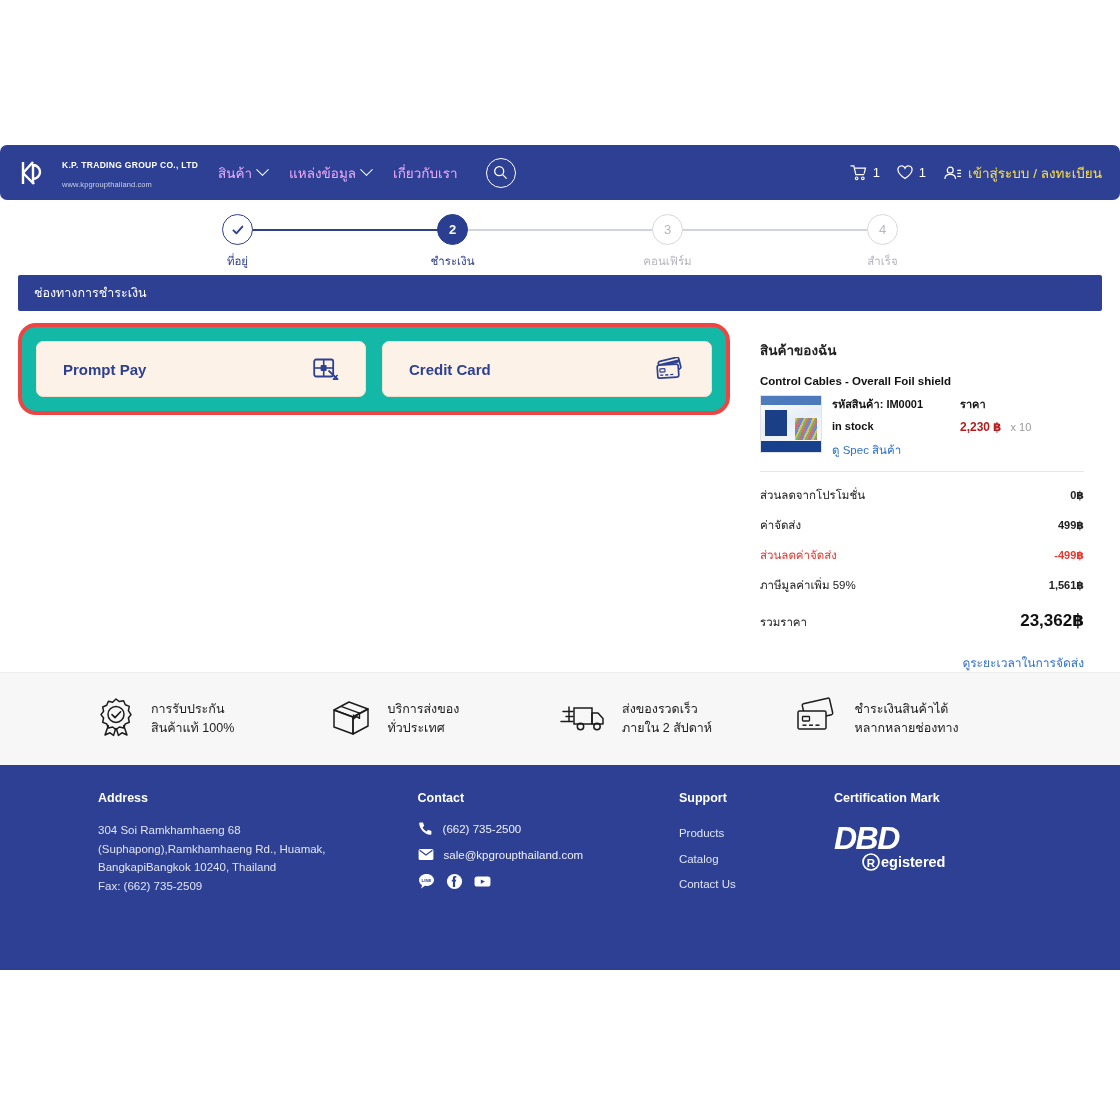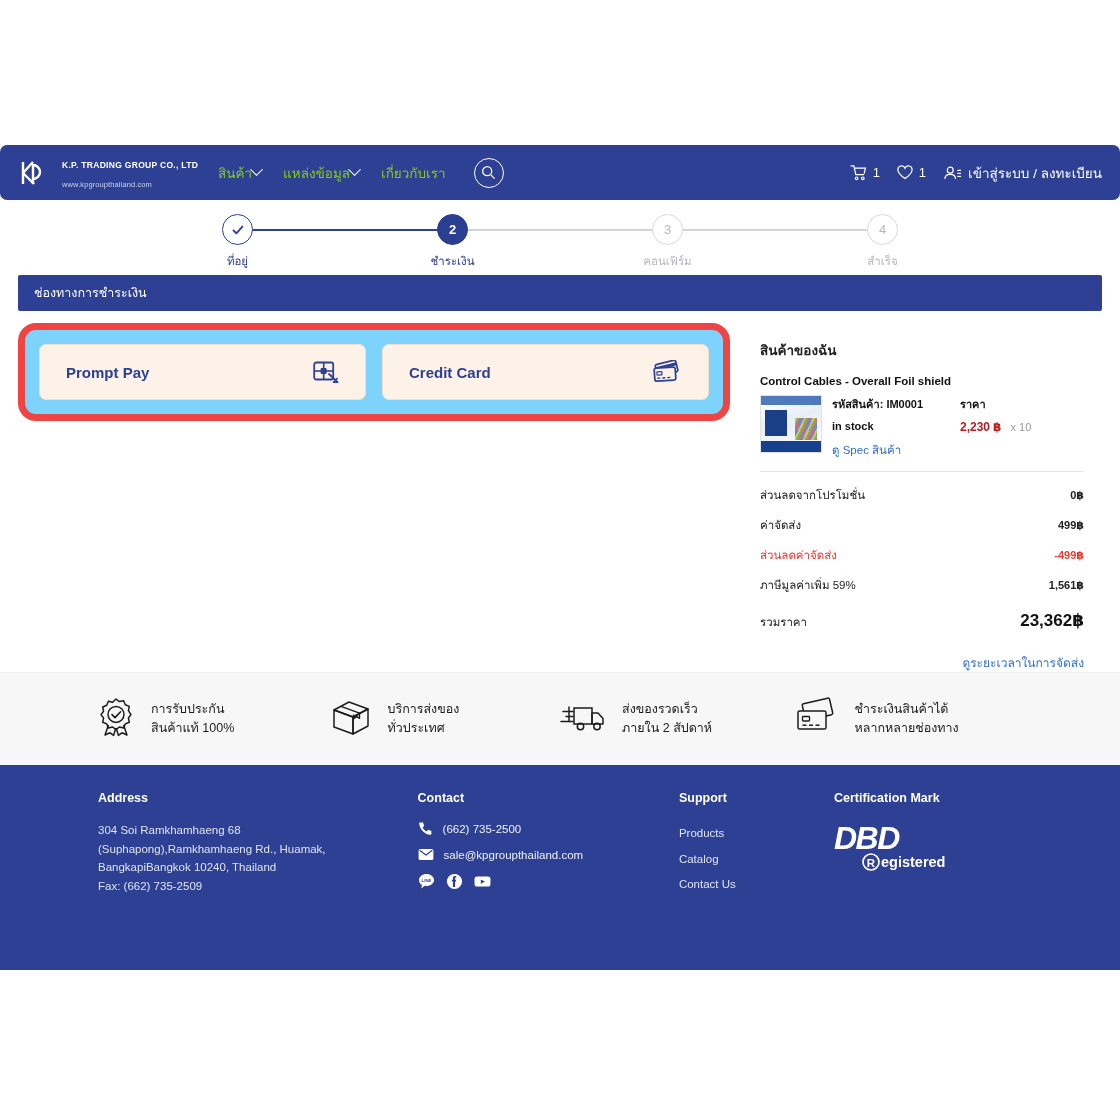--- a/index.html
+++ b/index.html
@@ -36,21 +36,21 @@
   .logo-text { line-height: 1.15; }
   .logo-line1 {
     color: #ffffff; font-size: 8.5px; font-weight: bold; letter-spacing: .3px;
     white-space: nowrap;
   }
   .logo-line2 {
     color: #c9d0e8; font-size: 7.5px; letter-spacing: .1px; white-space: nowrap;
   }
   .nav { display: flex; align-items: center; gap: 22px; margin-left: 22px; }
   .nav-item {
-    color: #84cc16; font-size: 13.5px; display: flex; align-items: center; 
+    color: #f0abfc; font-size: 13.5px; display: flex; align-items: center; gap: 6px;
     white-space: nowrap; cursor: pointer;
   }
   .chev { width: 9px; height: 9px; border-right: 1.6px solid #fff; border-bottom: 1.6px solid #fff;
           transform: rotate(45deg) translate(-2px,-2px); }
   .search-wrap { display: flex; align-items: center; gap: 10px; margin-left: 28px; }
   .search-box {
     width: 320px; height: 28px; background: #ffffff; border-radius: 14px;
     display: flex; align-items: center; padding: 0 16px;
   }
   .search-box input {
@@ -59,21 +59,21 @@
     background: transparent;
   }
   .search-btn {
     width: 30px; height: 30px; border-radius: 50%; border: 1.3px solid #ffffff;
     display: flex; align-items: center; justify-content: center; cursor: pointer;
     flex: none;
   }
   .hdr-right { display: flex; align-items: center; gap: 17px; margin-left: auto; }
   .hdr-ico { display: flex; align-items: center; gap: 6px; color: #fff; font-size: 13px; cursor: pointer; }
   .hdr-ico .cnt { font-size: 13px; color: #fff; }
-  .login-txt { color: #ffffff; font-size: 13.5px; white-space: nowrap; }
+  .login-txt { color: #fde047; font-size: 13.5px; white-space: nowrap; }
 
   
   .stepper-zone { background: #ffffff; height: 75px; position: relative; }
   .stepper {
     position: absolute; left: 0; right: 0; top: 14px;
     display: flex; align-items: flex-start; justify-content: center;
   }
   .step { width: 215px; position: relative; display: flex; flex-direction: column; align-items: center; }
   .bubble {
     width: 31px; height: 31px; border-radius: 50%;
@@ -98,23 +98,23 @@
   }
 
   
   .main {
     display: flex; align-items: flex-start;
     padding: 0 18px; margin-top: 12px; gap: 0;
   }
   .pay-outer {
     position: relative;
     width: 712px;
-    border: 7px solid #ef4444;
+    border: 4px solid #ef4444;
     border-radius: 18px;
-    background: #7dd3fc;
+    background: #14b8a6;
     padding: 14px;
     display: flex; gap: 16px;
   }
   .pay-card {
     flex: 1; height: 56px; background: #fdf2e7; border: 1px solid #f2e0cf;
     border-radius: 7px; display: flex; align-items: center;
     justify-content: space-between; padding: 0 26px; cursor: pointer;
   }
   .pay-label { color: #2e4093; font-size: 15px; font-weight: bold; }
   .pay-ico { color: #2e4093; display: flex; align-items: center; }

